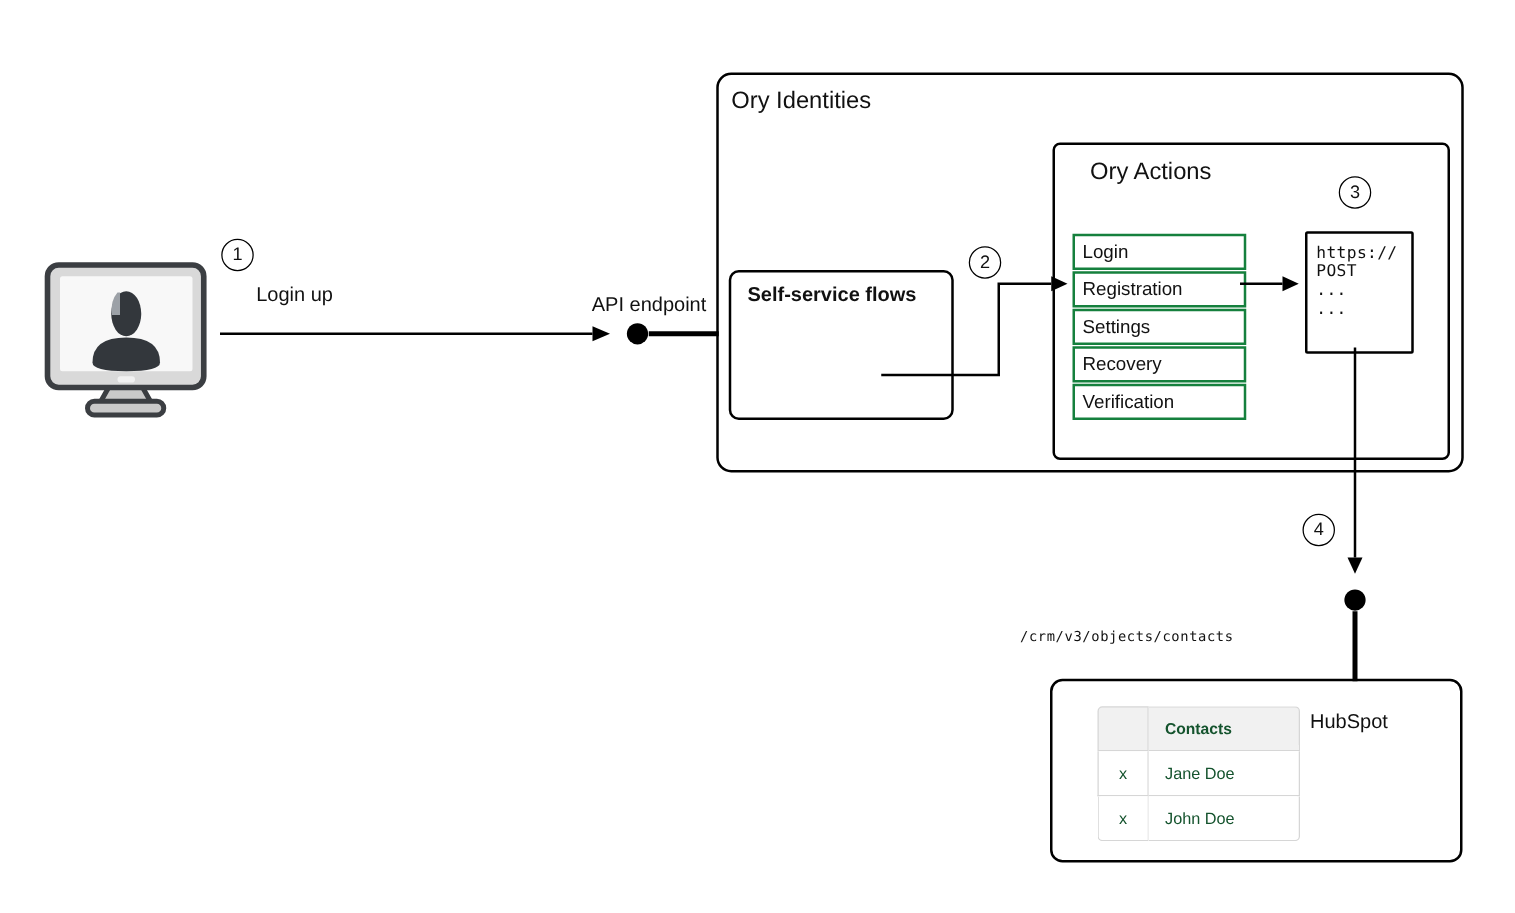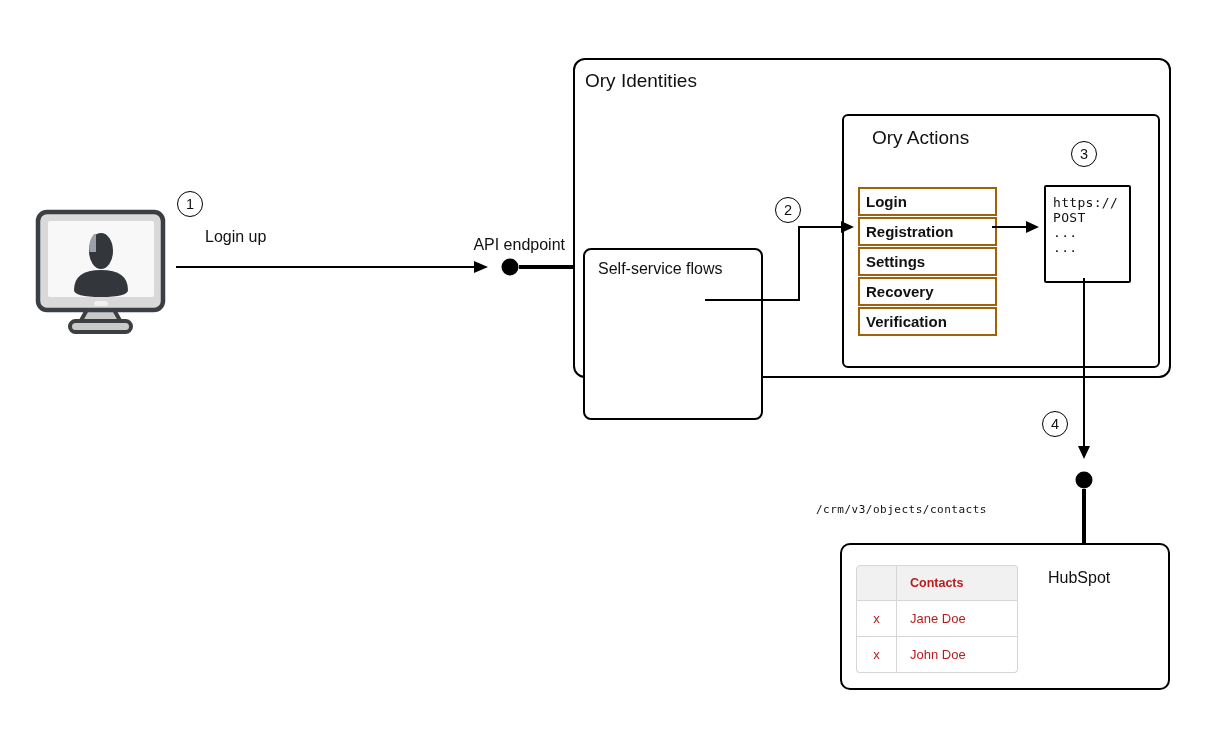--- a/index.html
+++ b/index.html
@@ -5,49 +5,49 @@
   html,body{margin:0;padding:0;background:#fff;}
   .canvas{
     position:relative;width:1212px;height:730px;background:#ffffff;
     font-family:"Liberation Sans",sans-serif;color:#111;overflow:hidden;
   }
   svg.connectors{position:absolute;left:0;top:0;z-index:5;pointer-events:none;}
 
   
   .box{position:absolute;background:#fff;border:2px solid #000;box-sizing:border-box;}
   .box-ory-identities{left:573px;top:58px;width:598px;height:320px;border-radius:12px;z-index:1;}
-  .box-self-service{left:8px;top:188px;width:180px;height:172px;border-radius:8px;}
+  .box-self-service{left:8px;top:156px;width:180px;height:120px;border-radius:8px;font-weight:bold;}
   .box-ory-actions{left:267px;top:54px;width:318px;height:254px;border-radius:6px;padding-left:29px;}
   .box-hubspot{left:840px;top:543px;width:330px;height:147px;border-radius:10px;z-index:1;}
   .box-code{left:200px;top:69px;width:87px;height:98px;border-radius:2px;
     font-family:"DejaVu Sans Mono",monospace;font-size:13px;line-height:15px;
     letter-spacing:.3px;padding:8px 0 0 7px;}
   .box-title{position:absolute;font-size:19px;white-space:nowrap;}
 
   
   .flow-list{position:absolute;left:14px;top:71px;width:139px;}
-  .flow-row{box-sizing:border-box;border:2px solid #a16207;height:29px;line-height:25px;
-    padding-left:6px;margin-bottom:1px;background:#fff;font-size:15px;font-weight:bold;}
+  .flow-row{box-sizing:border-box;border:2px solid #15803d;height:29px;line-height:25px;
+    padding-left:6px;margin-bottom:1px;background:#fff;font-size:15px;}
 
   
   .badge{position:absolute;width:26px;height:26px;border:1.5px solid #000;border-radius:50%;
     background:#fff;display:flex;align-items:center;justify-content:center;
     font-size:14.5px;z-index:6;box-sizing:border-box;}
 
   
   .lbl{position:absolute;font-size:16px;white-space:nowrap;z-index:2;}
   .lbl-signup{left:205px;top:228px;}
   .lbl-api{left:430px;top:236px;width:135px;text-align:right;}
   .lbl-crm{left:816px;top:503px;font-family:"DejaVu Sans Mono",monospace;
     font-size:11px;letter-spacing:.5px;}
   .lbl-hubspot{left:206px;top:24px;font-size:16px;}
 
   
-  .contacts-table{position:absolute;left:2px;top:20px;border-collapse:separate;border-spacing:0;
-    font-size:13px;color:#b91c1c;padding-left:12px;}
+  .contacts-table{position:absolute;left:24px;top:20px;border-collapse:separate;border-spacing:0;
+    font-size:13px;color:#14532d;padding-left:12px;}
   .contacts-table td,.contacts-table th{border:1px solid #d6d6d6;box-sizing:border-box;
     background:#fff;font-weight:normal;text-align:left;}
   .contacts-table th{background:#f1f1f1;font-weight:bold;font-size:12.5px;}
   .contacts-table .c1{width:41px;text-align:center;height:36px;}
   .contacts-table .c2{width:121px;padding-left:13px;height:36px;}
   .contacts-table tr+tr td,.contacts-table tr+tr th{border-top:none;}
   .contacts-table td+td,.contacts-table th+th{border-left:none;}
   .contacts-table tr:first-child th:first-child{border-top-left-radius:4px;}
   .contacts-table tr:first-child th:last-child{border-top-right-radius:4px;}
   .contacts-table tr:last-child td:first-child{border-bottom-left-radius:4px;}

